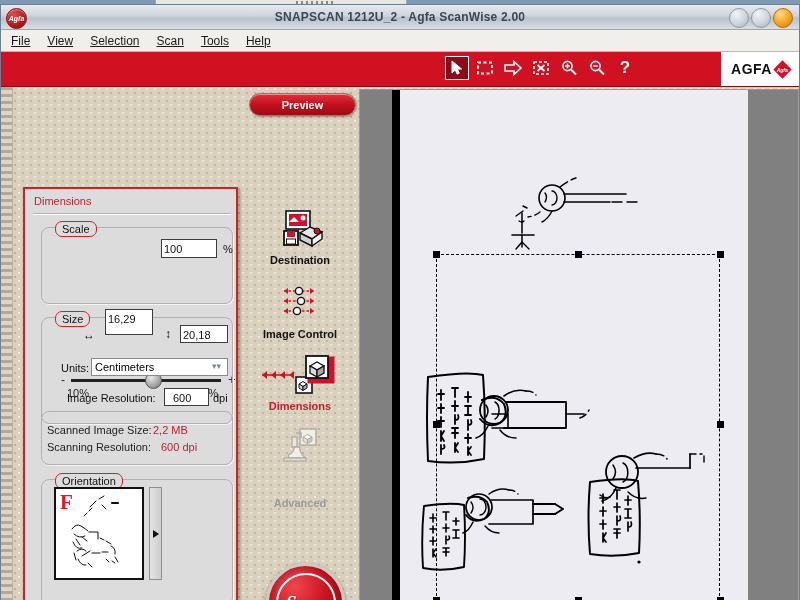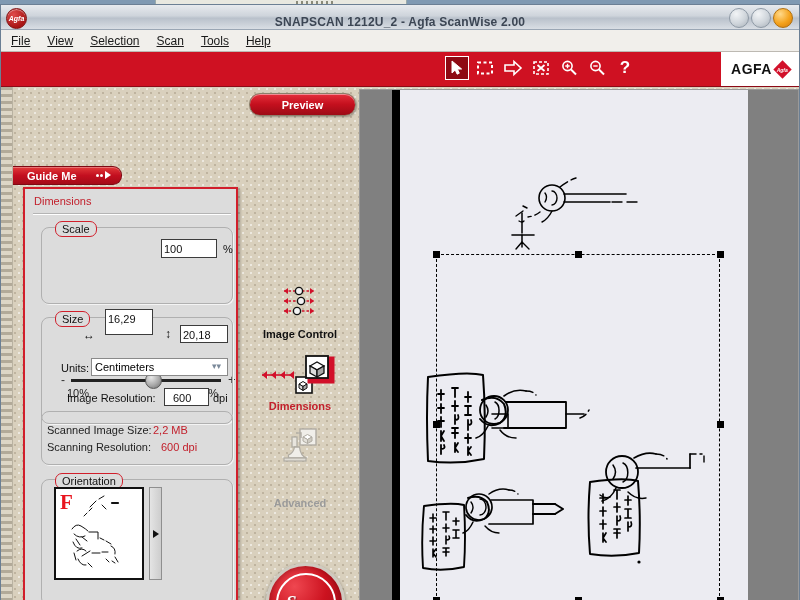--- a/index.html
+++ b/index.html
@@ -16,21 +16,21 @@
   .bg-window .bw-dots{position:absolute;left:140px;top:1px;width:40px;height:4px;
     background:repeating-linear-gradient(90deg,#8a8a7a 0 2px,transparent 2px 5px);}
 
   
   .window{position:absolute;left:0;top:4px;width:800px;height:596px;
     background:#d6d3ce;border:1px solid #6b7f94;box-sizing:border-box;}
 
   
   .titlebar{position:relative;height:24px;
     background:linear-gradient(180deg,#e7eaee 0%,#ced4db 45%,#b9c1cb 55%,#d9dee4 100%);
-    border-bottom:1px solid #9aa6b4;display:flex;align-items:flex-end;}
+    border-bottom:1px solid #9aa6b4;display:flex;align-items:center;}
   .tb-appicon{position:absolute;left:5px;top:3px;width:19px;height:19px;border-radius:50%;
     background:radial-gradient(circle at 35% 30%,#e04b4b,#a81414 70%);
     border:1px solid #7d0d0d;box-shadow:inset 0 1px 1px rgba(255,255,255,.5);}
   .tb-appicon span{display:block;text-align:center;font-size:7px;color:#fff;
     line-height:19px;font-style:italic;font-weight:bold;}
   .tb-title{flex:1;text-align:center;font-size:12px;color:#3c4654;font-weight:bold;
     letter-spacing:.2px;}
   .tb-buttons{position:absolute;right:6px;top:3px;display:flex;gap:2px;}
   .tb-btn{width:18px;height:18px;border-radius:50%;border:1px solid #8f9aa6;
     background:radial-gradient(circle at 35% 28%,#f2f4f6 0%,#cfd5db 55%,#a8b0b8 100%);}
@@ -255,28 +255,20 @@
         <span class="agfa-text">AGFA</span>
         <span class="agfa-diamond">
             <i>Agfa</i>
           </span>
       </div>
     </div>
 
     <div class="body-area">
       <div class="left-rail"></div>
 
-      <div class="guideme">
-        <span>Guide Me</span>
-        <div class="dots">
-          <div class="gd-dot"></div>
-            <div class="gd-dot"></div>
-            <div class="gd-tri"></div>
-        </div>
-      </div>
 
       <div class="dim-panel">
         <div class="dim-title">Dimensions</div>
         <div class="dim-hr"></div>
 
         <div class="group scale-group"></div>
         <div class="group-label scale-label">Scale</div>
         <div class="txtbox" style="left:136px;top:50px;width:56px;height:19px;line-height:17px;">100</div>
         <div class="unit-lbl" style="left:198px;top:54px;">%</div>
         <div class="sl-minus">-</div>
@@ -339,20 +331,38 @@
           <div class="tri"></div>
         </div>
 
       <div class="center-col">
 
         <div class="preview-btn">
           <span>Preview</span>
         </div>
 
 
+        <div class="nav-item" style="top:122px;">
+          <div class="nav-ico">
+            <svg width="48" height="42" viewBox="0 0 48 42">
+              <rect x="10" y="2" width="24" height="18" fill="#fff" stroke="#111" stroke-width="1.6"></rect>
+              <rect x="13" y="5" width="18" height="12" fill="#d2102a"></rect>
+              <path d="M13 13 l5 -5 l5 5 z" fill="#fff"></path>
+              <circle cx="27" cy="9" r="2.5" fill="#fff"></circle>
+              <rect x="8" y="22" width="14" height="14" fill="#fff" stroke="#111" stroke-width="1.8"></rect>
+              <rect x="11" y="22" width="8" height="6" fill="#d2102a"></rect>
+              <rect x="10.5" y="30" width="9" height="5" fill="#fff" stroke="#111" stroke-width="1"></rect>
+              <path d="M24 24 l10 -6 l12 5 l-10 7 z" fill="#e8e8e8" stroke="#111" stroke-width="1.4"></path>
+              <path d="M24 24 v7 l12 6 v-7 z" fill="#d0d0d0" stroke="#111" stroke-width="1.4"></path>
+              <path d="M36 30 l10 -7 v7 l-10 7 z" fill="#f2f2f2" stroke="#111" stroke-width="1.4"></path>
+              <circle cx="41" cy="22" r="3" fill="#d2102a" stroke="#111" stroke-width="1"></circle>
+            </svg>
+          </div>
+          <div class="nav-label">Destination</div>
+        </div>
 
         <div class="nav-item" style="top:196px;">
           <div class="nav-ico">
             <svg width="44" height="42" viewBox="0 0 44 42">
               <g stroke="#d2102a" stroke-width="1.3" fill="none">
                 <path d="M6 8 h30" stroke-dasharray="2.5,2"></path>
                   <path d="M6 8 l4 -3 v6 z" fill="#d2102a" stroke="none"></path>
                   <path d="M36 8 l-4 -3 v6 z" fill="#d2102a" stroke="none"></path>
                 <path d="M6 18 h30" stroke-dasharray="2.5,2"></path>
                   <path d="M6 18 l4 -3 v6 z" fill="#d2102a" stroke="none"></path>

